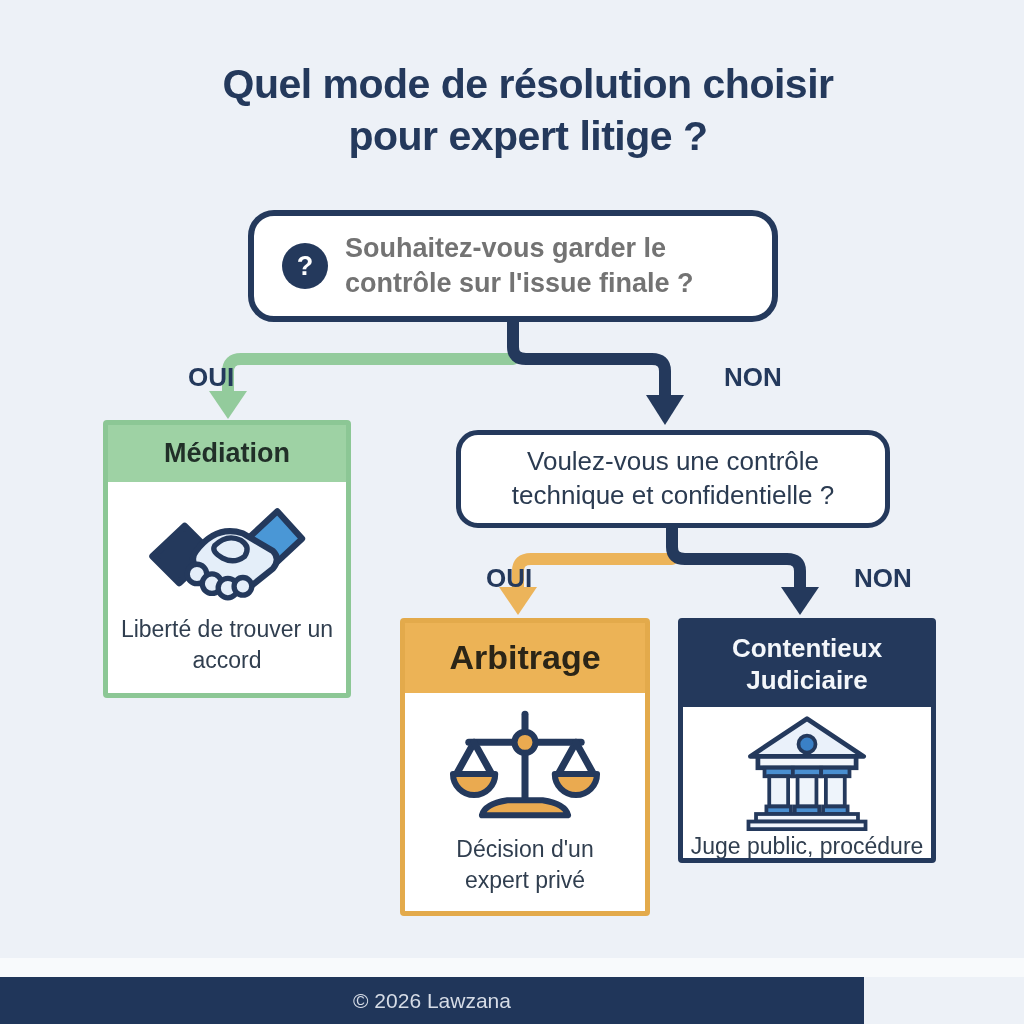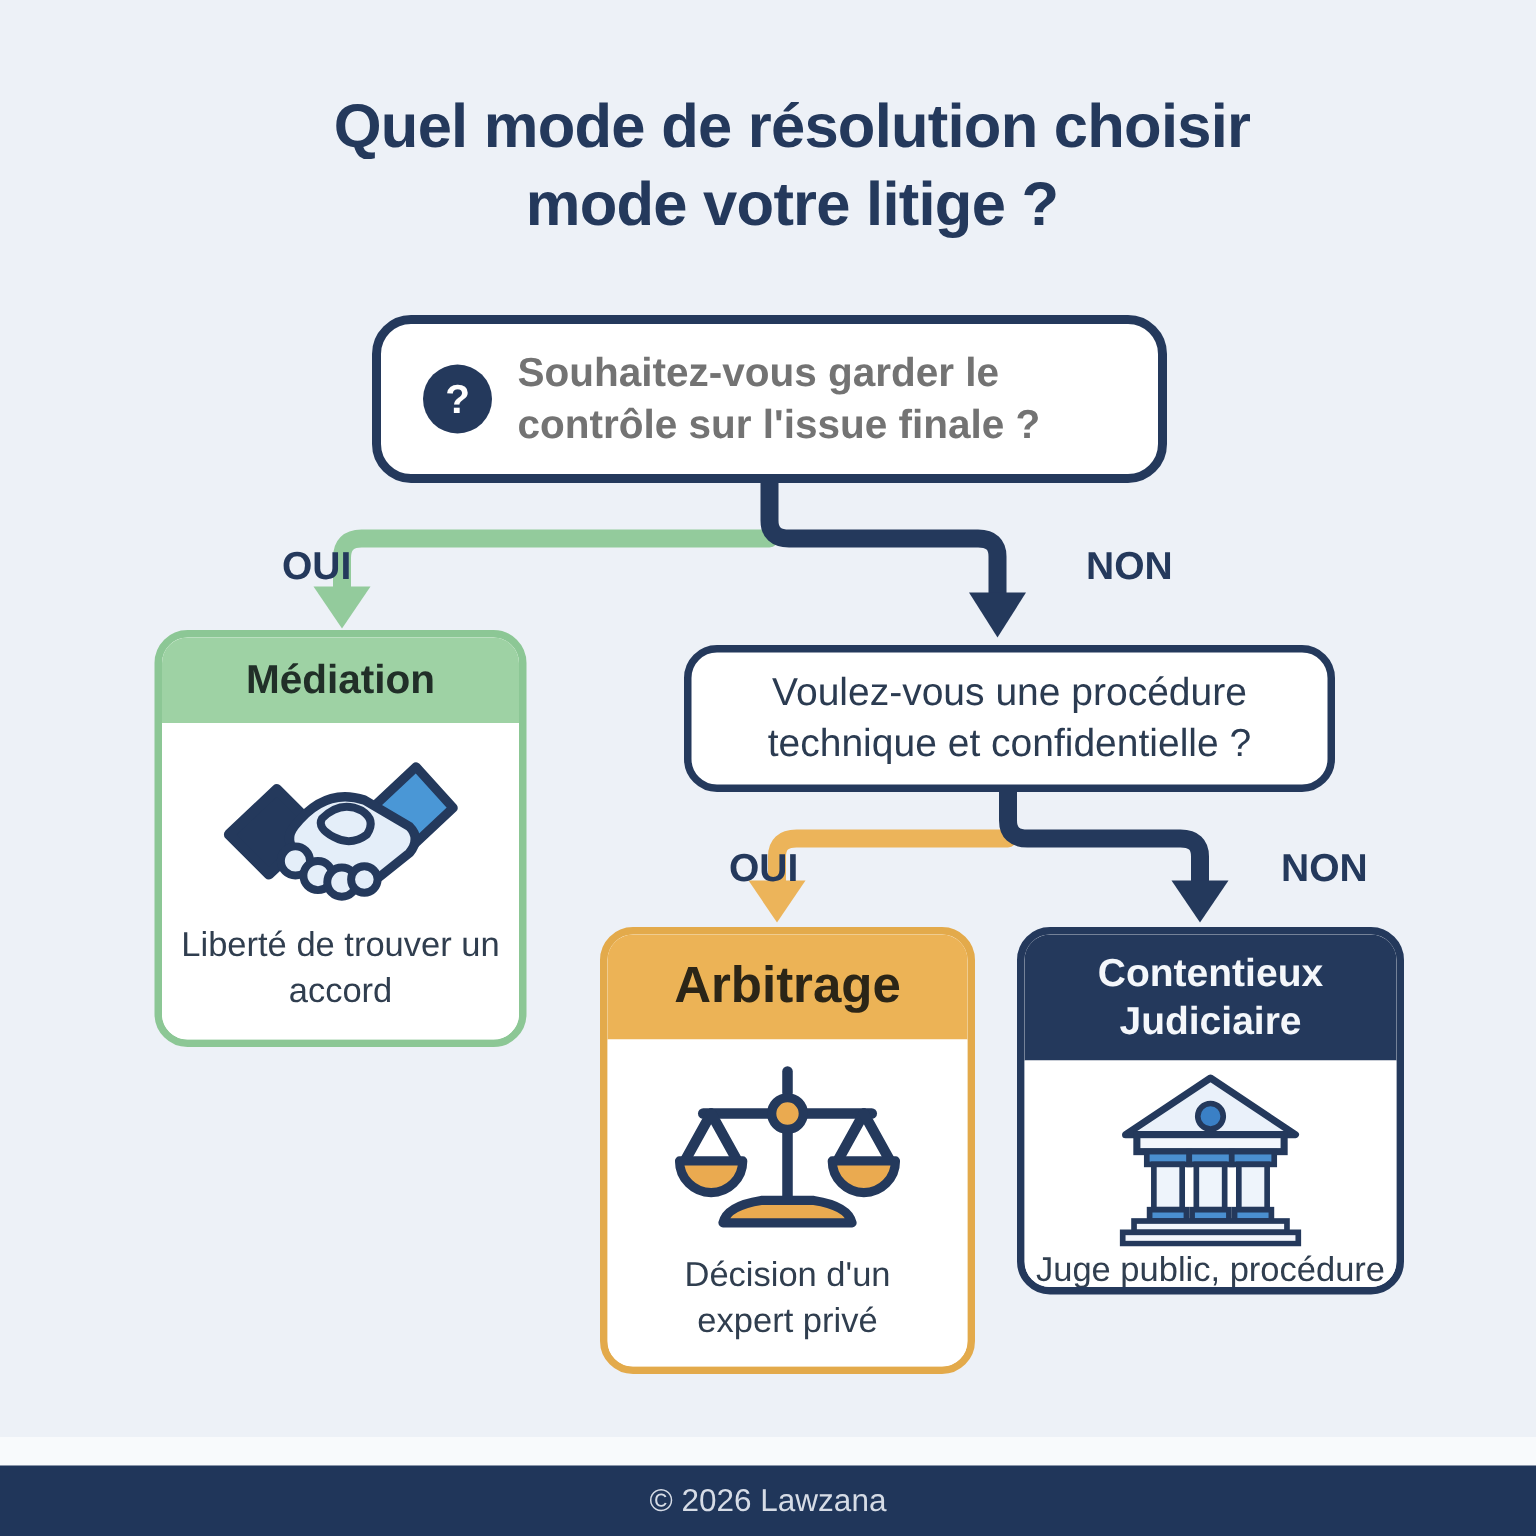--- a/index.html
+++ b/index.html
@@ -26,21 +26,21 @@
   .qicon{
     flex:0 0 auto;width:46px;height:46px;border-radius:50%;background:#24395c;
     display:flex;align-items:center;justify-content:center;
     color:#ffffff;font-size:27px;font-weight:800;margin-right:17px;
   }
   .qtext1{font-size:27px;font-weight:800;line-height:1.3;color:#737373;width:395px;}
   .qbox2{left:456px;top:430px;width:434px;height:98px;border-width:5px;border-radius:22px;justify-content:center;}
   .qtext2{font-size:26px;font-weight:400;line-height:1.3;color:#2b3b51;text-align:center;width:400px;}
   .card{
     position:absolute;z-index:3;background:#ffffff;box-sizing:border-box;
-    border-radius:22px;overflow:hidden;display:flex;flex-direction:column;
+    border-radius:4px;overflow:hidden;display:flex;flex-direction:column;
   }
   .card-header{
     flex:0 0 auto;display:flex;align-items:center;justify-content:center;
     text-align:center;font-weight:800;line-height:1.22;
   }
   .card-body{
     flex:1 1 auto;display:flex;flex-direction:column;align-items:center;
     justify-content:space-evenly;background:#ffffff;padding:6px 8px 8px;
   }
   .card-caption{
@@ -51,32 +51,32 @@
   .card-mediation .card-caption{width:225px;}
   .card-arbitrage{left:400px;top:618px;width:250px;height:298px;border:5px solid #e3aa4b;}
   .card-arbitrage .card-header{background:#ecb356;height:70px;color:#2b2517;font-size:34px;}
   .card-arbitrage .card-caption{width:205px;}
   .card-litigation{left:678px;top:618px;width:258px;height:245px;border:5px solid #24395c;}
   .card-litigation .card-header{background:#24395c;height:84px;color:#f4f7fb;font-size:26px;}
   .card-litigation .card-header span{width:190px;}
   .card-litigation .card-caption{width:235px;}
   .prefooter{position:absolute;left:0;top:958px;width:1024px;height:19px;background:#f8fafc;z-index:4;}
   .footer{
-    position:absolute;left:0;top:977px;width:1024px;height:47px;background:#20365a;z-index:4;
+    position:absolute;left:0;top:977px;width:864px;height:47px;background:#20365a;z-index:4;
     display:flex;align-items:center;justify-content:center;
     color:#d6dce6;font-size:21px;font-weight:400;
   }
 </style>
 </head>
 <body>
 
 <div class="canvas">
 
   <h1 class="title"><span>Quel mode de résolution choisir</span><br>
-    <span>mode votre litige ?</span></h1>
+    <span>pour expert litige ?</span></h1>
 
   <svg class="connectors" viewBox="0 0 1024 1024" fill="none">
 
     <g stroke="#93cb9c" stroke-width="12" stroke-linecap="round" stroke-linejoin="round">
       <path d="M513,359 H241 Q228,359 228,372 V392"></path>
     </g>
     <polygon points="209,391 247,391 228,419" fill="#93cb9c"></polygon>
 
     <g stroke="#24395c" stroke-width="12" stroke-linecap="round" stroke-linejoin="round">
       <path d="M513,318 V347 Q513,359 526,359 H652 Q665,359 665,371 V397"></path>
@@ -100,21 +100,21 @@
   <div class="branch-label" style="left:820px;top:563px;">NON</div>
 
   <div class="qbox qbox1">
     <div class="qicon">
       <span>?</span>
     </div>
     <div class="qtext1">Souhaitez-vous garder le contrôle sur l'issue finale ?</div>
   </div>
 
   <div class="qbox qbox2">
-    <div class="qtext2">Voulez-vous une procédure technique et confidentielle ?</div>
+    <div class="qtext2">Voulez-vous une contrôle technique et confidentielle ?</div>
   </div>
 
   <div class="card card-mediation">
     <div class="card-header">Médiation</div>
     <div class="card-body">
       <svg width="168" height="106" viewBox="0 0 180 120">
         <path d="M6,66 L42,32 L72,62 L36,96 Z" fill="#24395c" stroke="#24395c" stroke-width="8" stroke-linejoin="round"></path>
         <path d="M116,44 L147,15 L175,46 L144,75 Z" fill="#4a97d6" stroke="#24395c" stroke-width="7" stroke-linejoin="round"></path>
         <path d="M55,60 Q78,30 108,40 L142,60 Q151,69 142,80 L117,100 Q99,113 81,100 L57,81 Q47,70 55,60 Z" fill="#e4eef9" stroke="#24395c" stroke-width="7" stroke-linejoin="round"></path>
         <circle cx="56" cy="86" r="11" fill="#e4eef9" stroke="#24395c" stroke-width="6"></circle>

